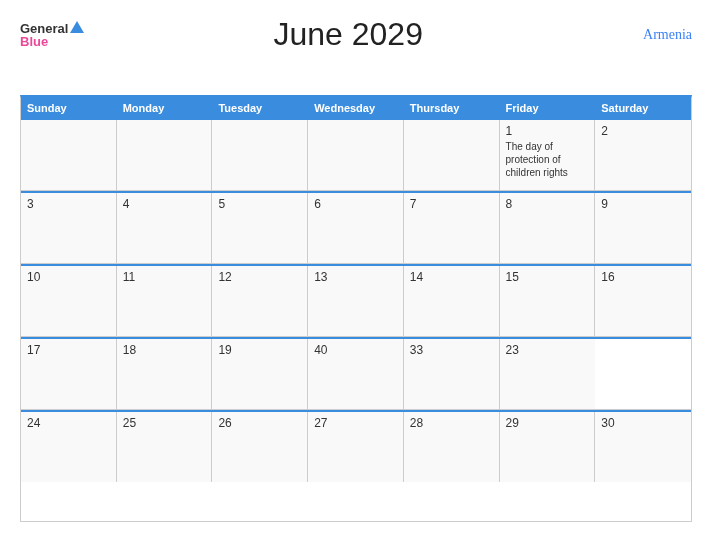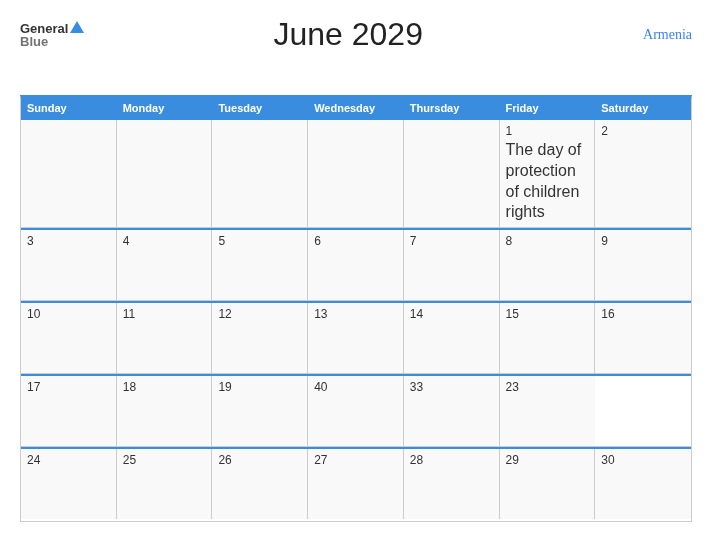--- a/index.html
+++ b/index.html
@@ -30,21 +30,21 @@
       line-height: 1;
     }
     .logo-general {
       font-size: 13px;
       font-weight: bold;
       color: #333;
     }
     .logo-blue {
       font-size: 13px;
       font-weight: bold;
-      color: #737373;
+      color: #ec4899;
     }
     .logo-triangle {
       display: inline-block;
       width: 0;
       height: 0;
       border-left: 7px solid transparent;
       border-right: 7px solid transparent;
       border-bottom: 12px solid #3a8dde;
       margin-left: 2px;
       vertical-align: middle;
@@ -114,21 +114,21 @@
     .cal-cell.empty {
       background: #f9f9f9;
     }
     .day-num {
       font-size: 12px;
       color: #333;
       display: block;
       margin-bottom: 2px;
     }
     .event-text {
-      font-size: 16px;
+      font-size: 10px;
       color: #333;
       line-height: 1.3;
     }
     .logo-line1 {
       display: flex;
       align-items: center;
     }
   </style>
 </head>
 <body>

